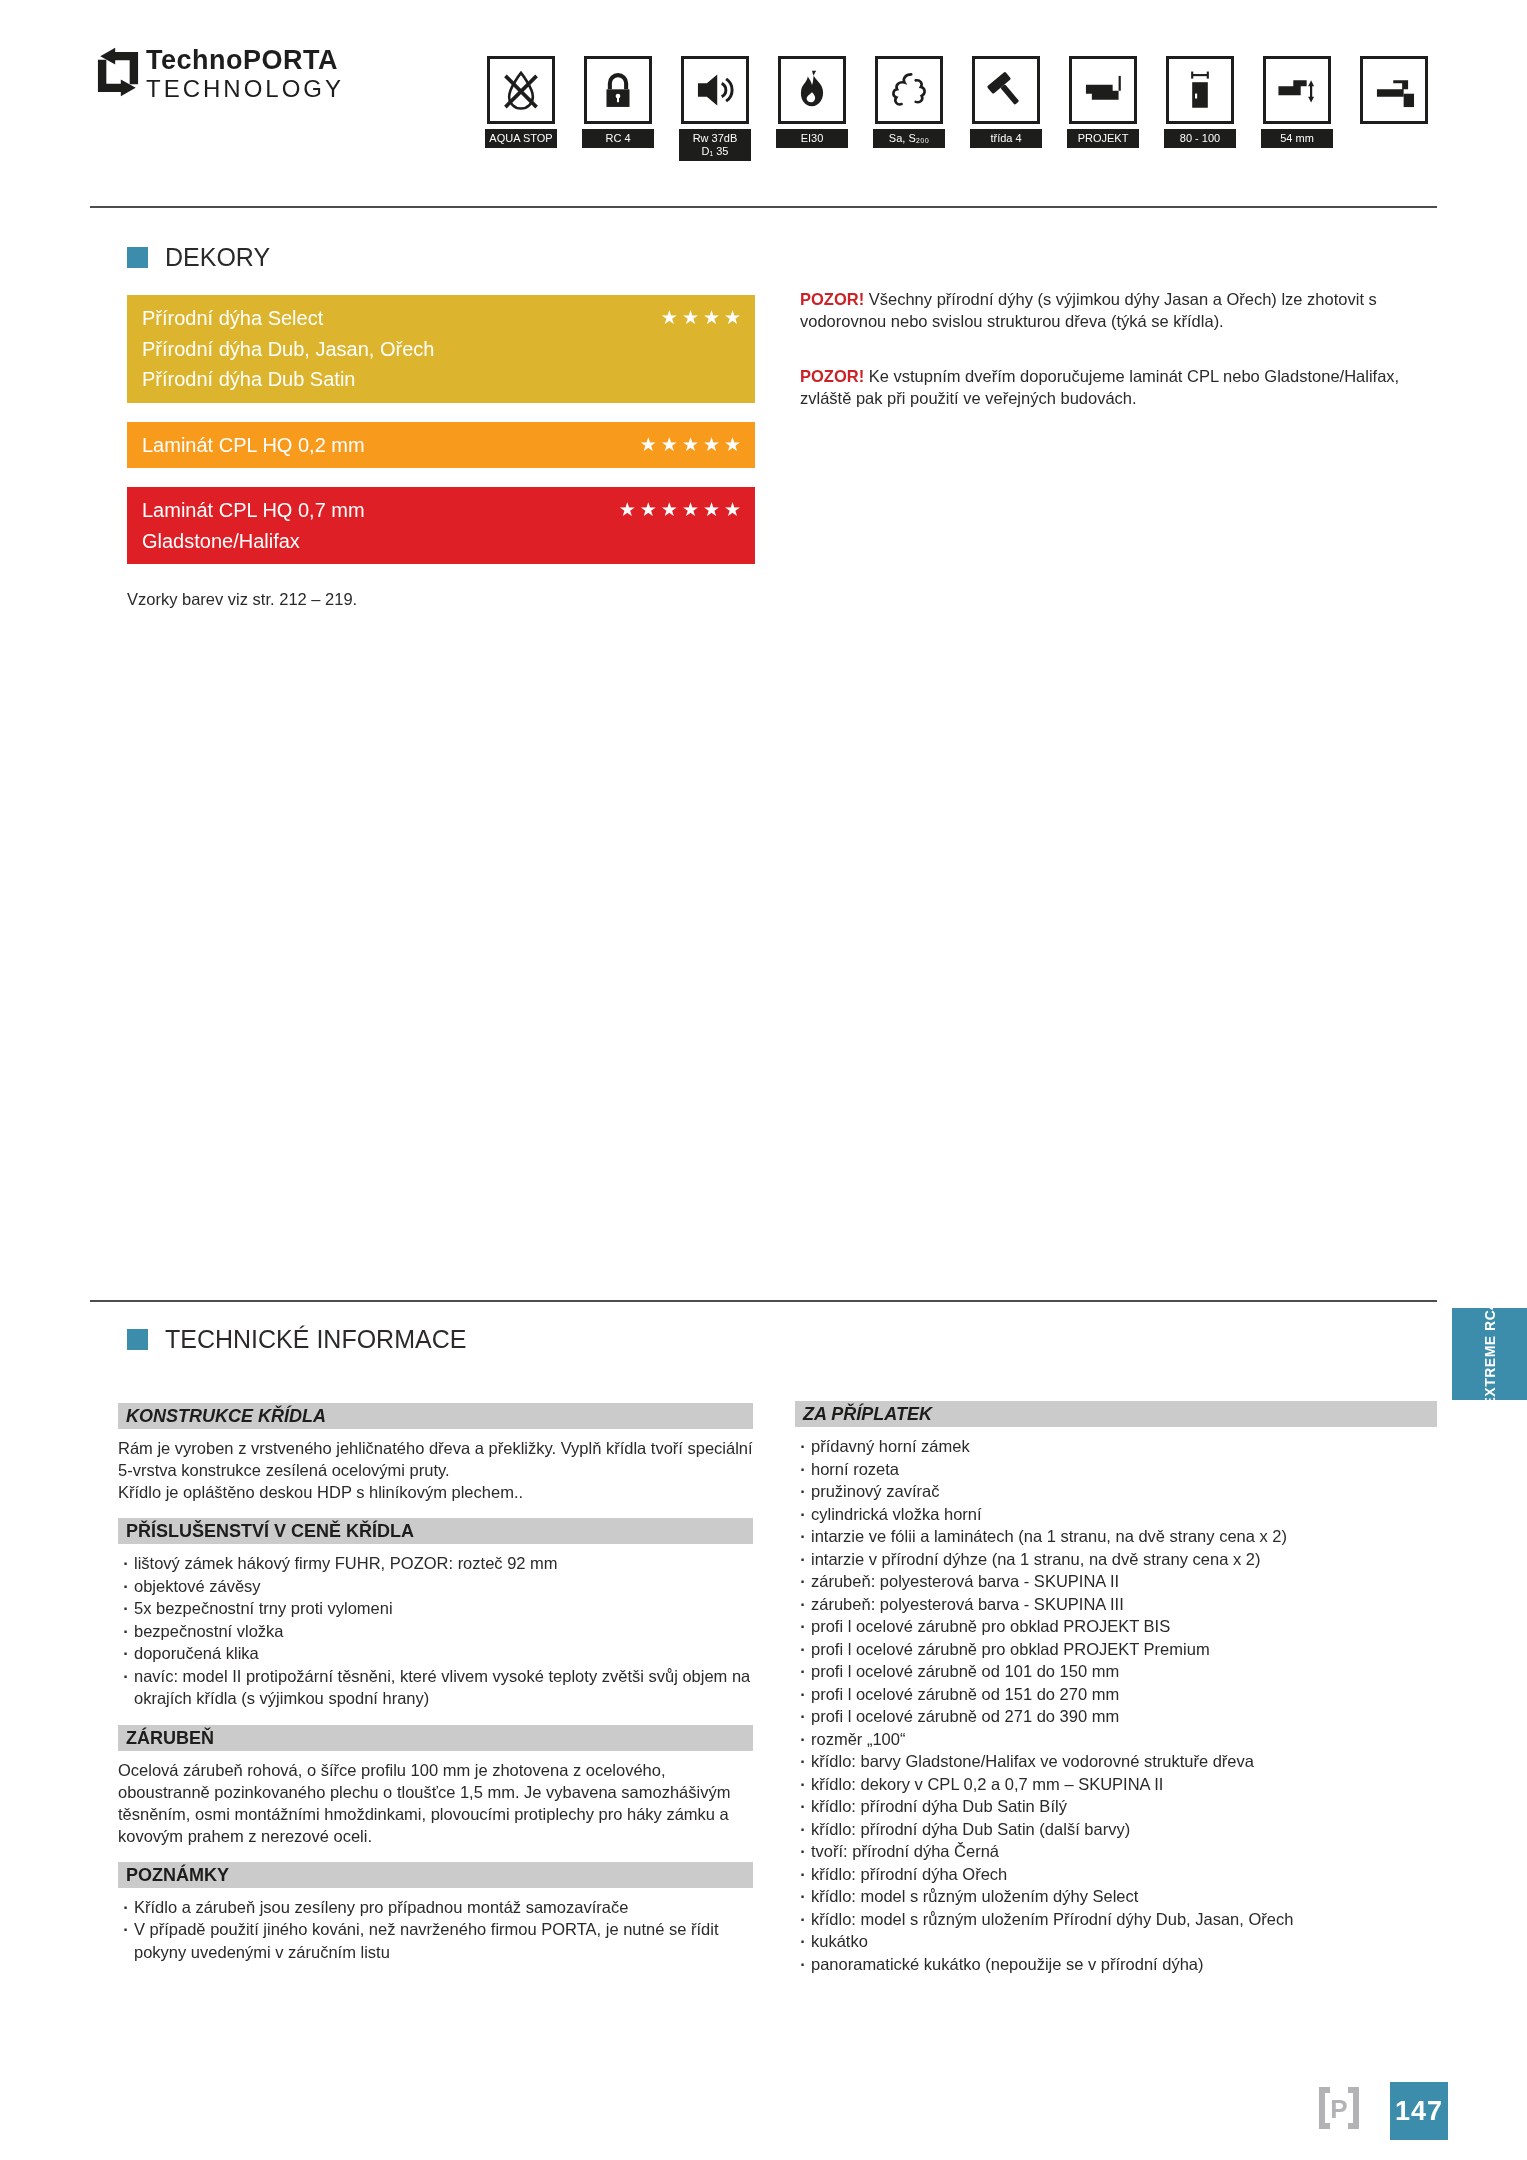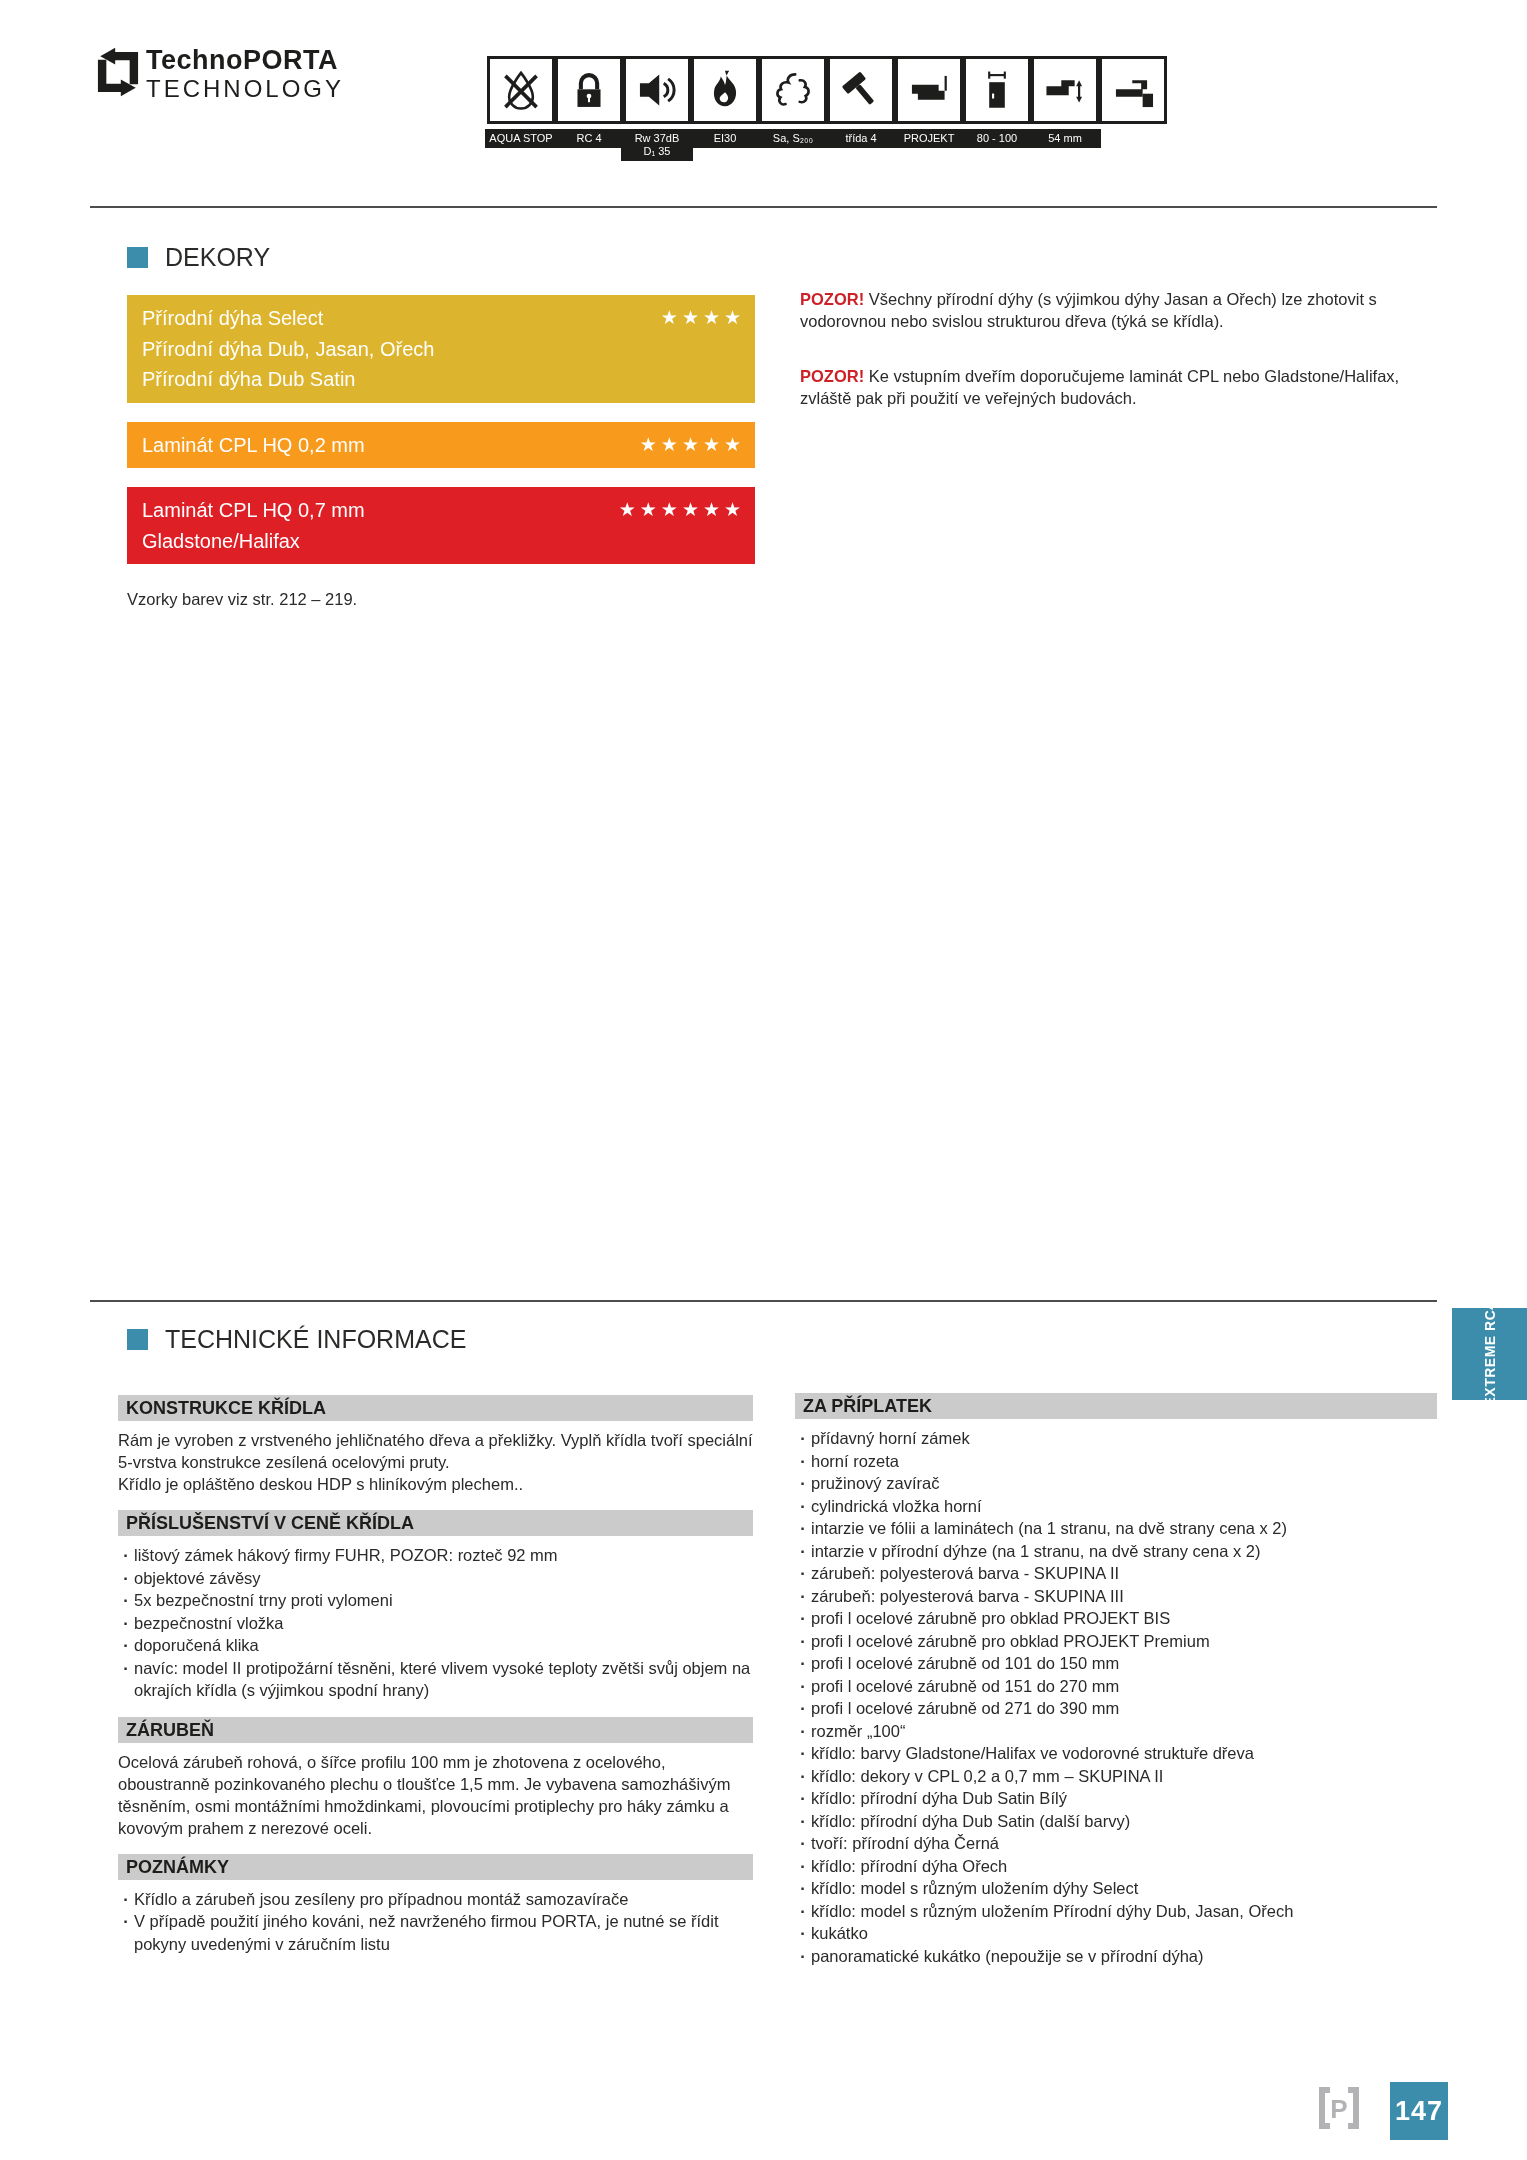--- a/index.html
+++ b/index.html
@@ -5,21 +5,21 @@
   html,body{margin:0;padding:0;background:#ffffff;}
   body{width:1527px;height:2160px;position:relative;overflow:hidden;
        font-family:"Liberation Sans", sans-serif;color:#2b2a29;}
 
   
   .logo{position:absolute;left:90px;top:44px;display:flex;align-items:center;}
   .logo-text{display:flex;flex-direction:column;line-height:1.08;}
   .logo-line1{font-weight:bold;font-size:27px;color:#1d1d1b;letter-spacing:.5px;}
   .logo-line2{font-size:24px;color:#1d1d1b;letter-spacing:3px;}
 
-  .icon-strip{position:absolute;left:487px;top:56px;display:flex;}
+  .icon-strip{position:absolute;left:487px;top:56px;display:flex;gap:29px;}
   .icon-cell{width:68px;display:flex;flex-direction:column;align-items:center;}
   .icon-box{width:62px;height:62px;border:3px solid #1d1d1b;background:#fff;
             display:flex;align-items:center;justify-content:center;box-sizing:content-box;}
   .icon-label{margin-top:5px;background:#1d1d1b;color:#fff;font-size:11px;line-height:13px;
               text-align:center;padding:3px 3px;min-width:66px;white-space:nowrap;}
 
   .rule{position:absolute;left:90px;width:1347px;height:2px;background:#4d4d4d;}
   #rule1{top:206px;} #rule2{top:1300px;}
 
   .section-title{position:absolute;left:127px;display:flex;align-items:center;gap:17px;
@@ -36,21 +36,21 @@
 
   #notes-col{position:absolute;left:800px;top:288px;width:637px;}
   .note{margin:0 0 33px 0;font-size:16.5px;line-height:22px;}
   .note-prefix{font-weight:bold;color:#cc2127;}
 
   .tech-col{position:absolute;}
   #tech-left{left:118px;top:1391px;width:635px;}
   #tech-right{left:795px;top:1389px;width:642px;}
   .col-heading{background:#cbcbcb;color:#1d1d1b;font-weight:bold;font-size:18px;
                line-height:26px;padding-left:8px;margin:15px 0 8px 0;}
-  .tech-col .col-heading:first-child{margin-top:4px;}
+  .tech-col .col-heading:first-child{margin-top:12px;font-style:italic;}
   .para{font-size:16.5px;line-height:22px;margin:0;}
   .li{display:flex;font-size:16.5px;line-height:22.5px;}
   .dot{width:16px;text-align:center;flex:none;font-weight:bold;}
   .li-text{flex:1;}
 
   .side-tab{position:absolute;left:1452px;top:1308px;width:75px;height:92px;background:#3b8dab;
             display:flex;align-items:center;justify-content:center;}
   .side-tab span{transform:rotate(-90deg);white-space:nowrap;color:#fff;font-weight:bold;
                  font-size:14px;letter-spacing:.5px;}
 

